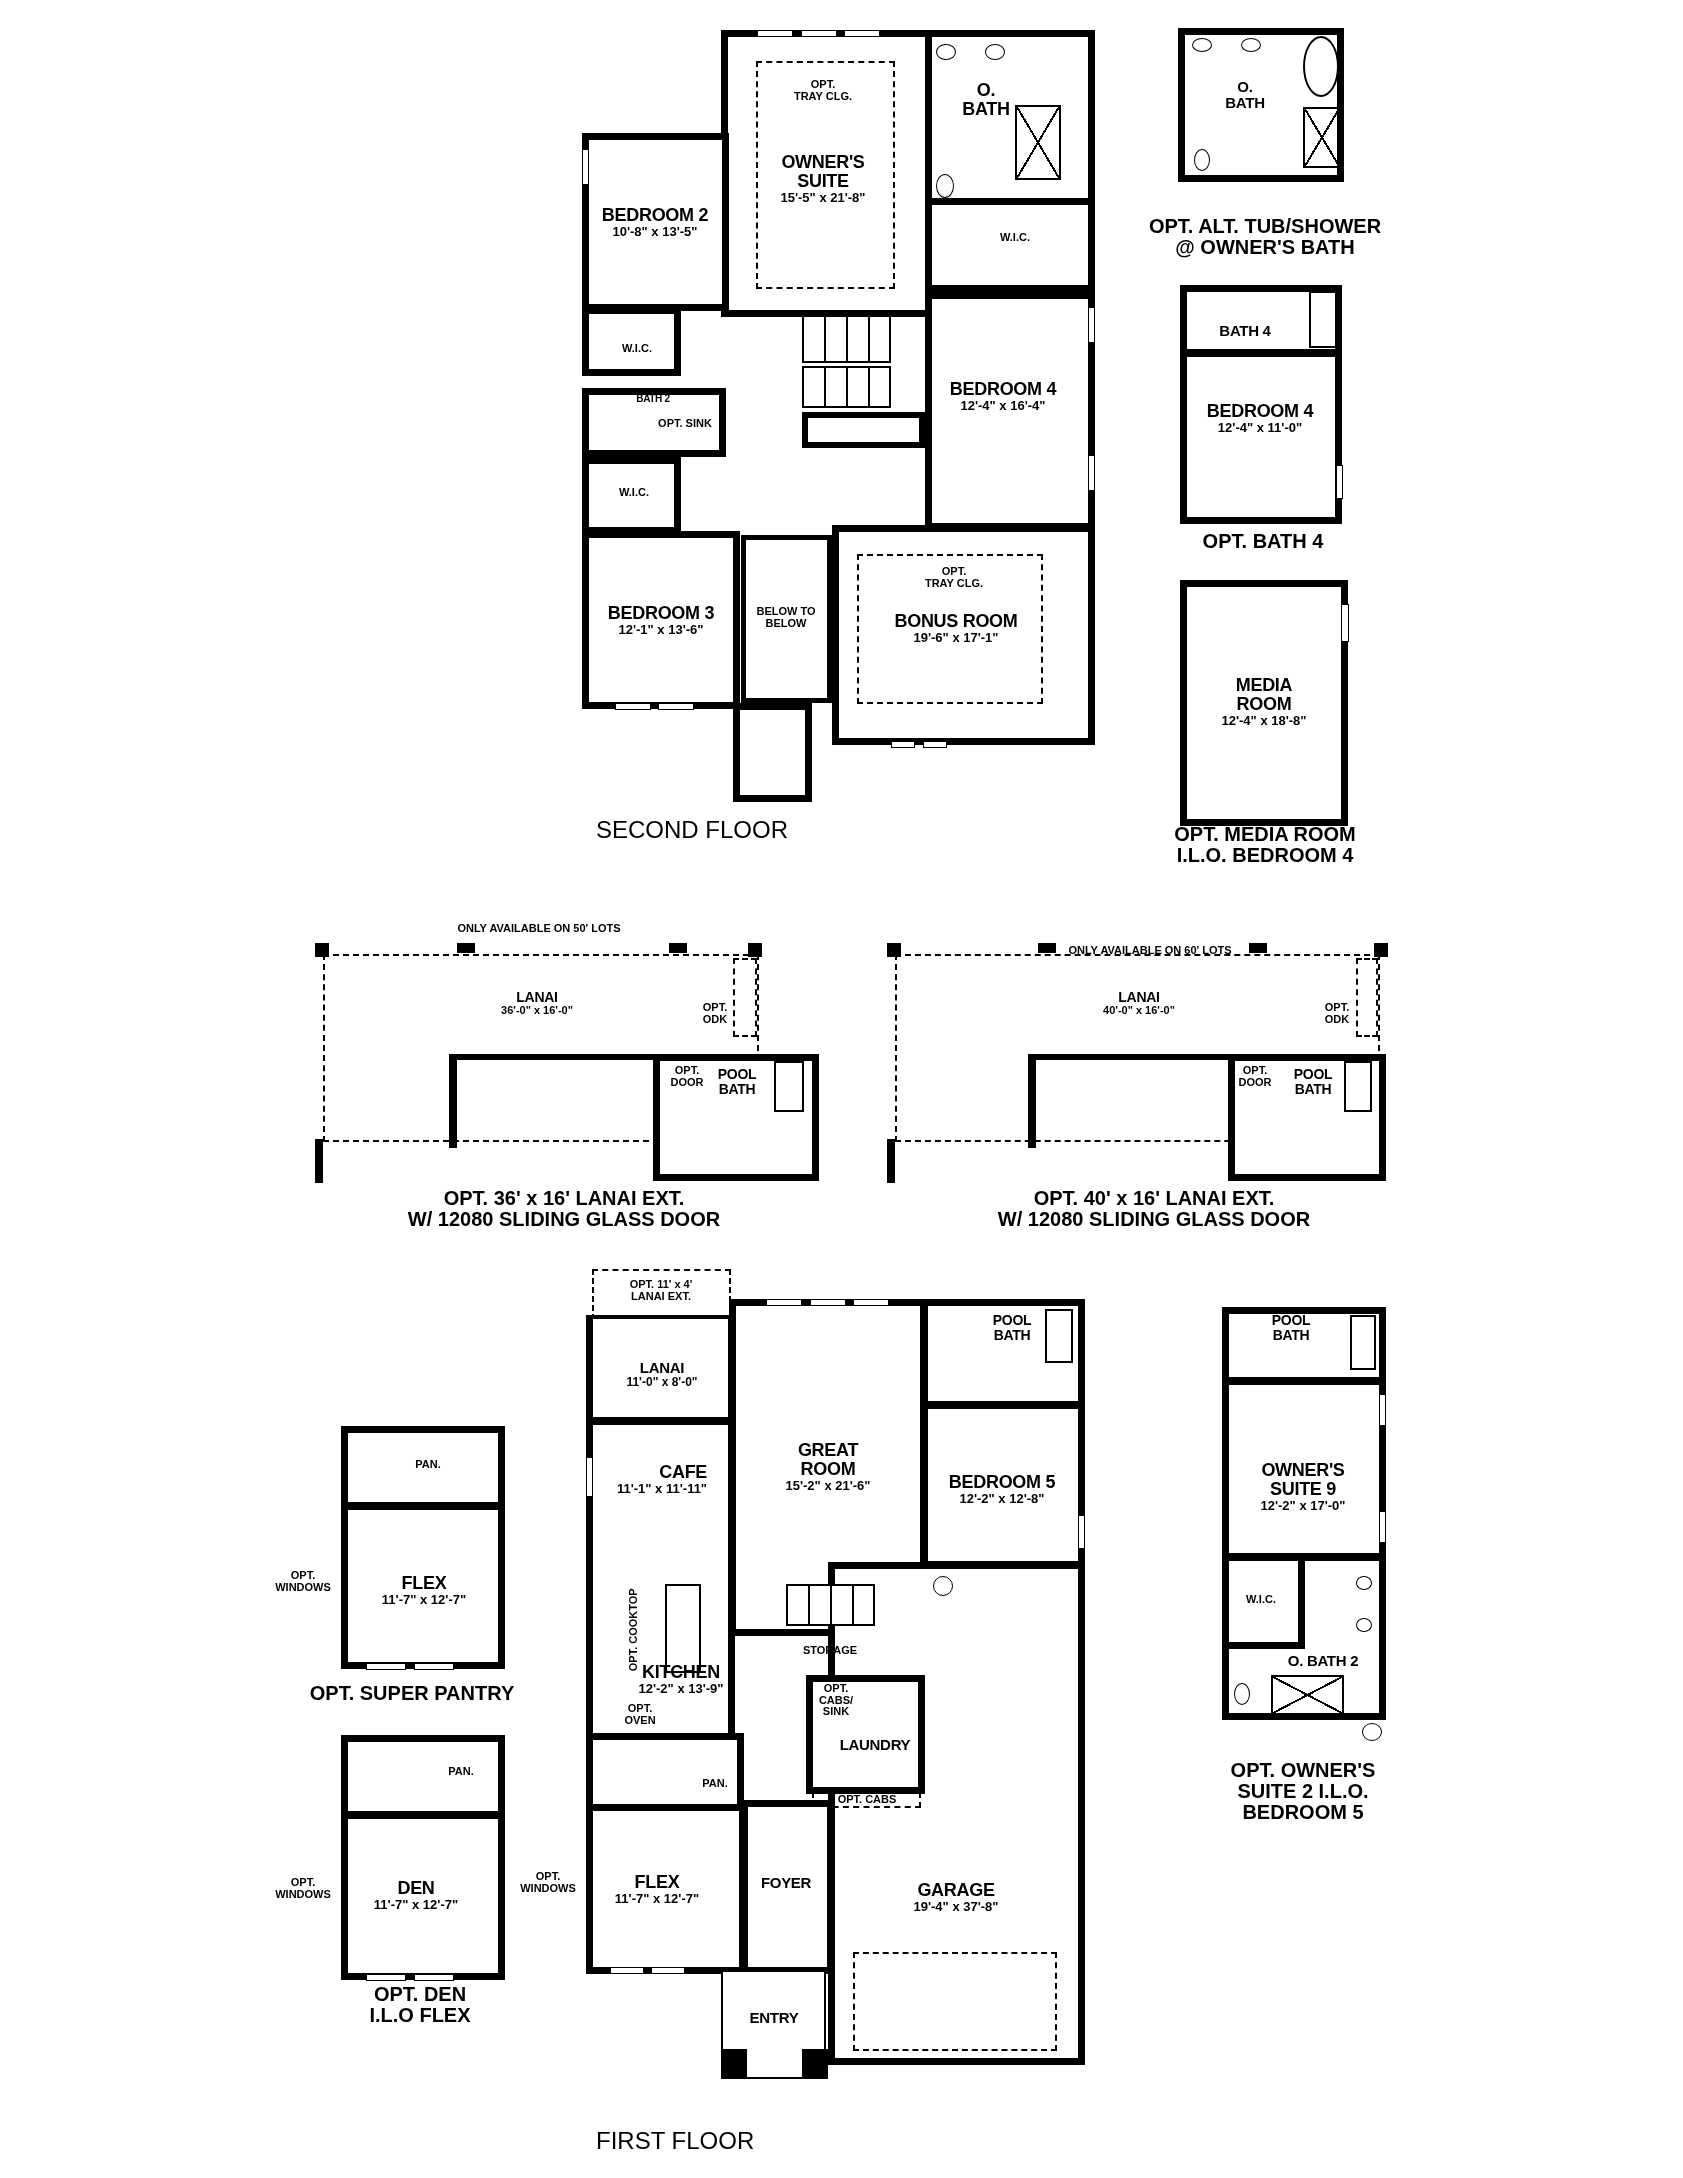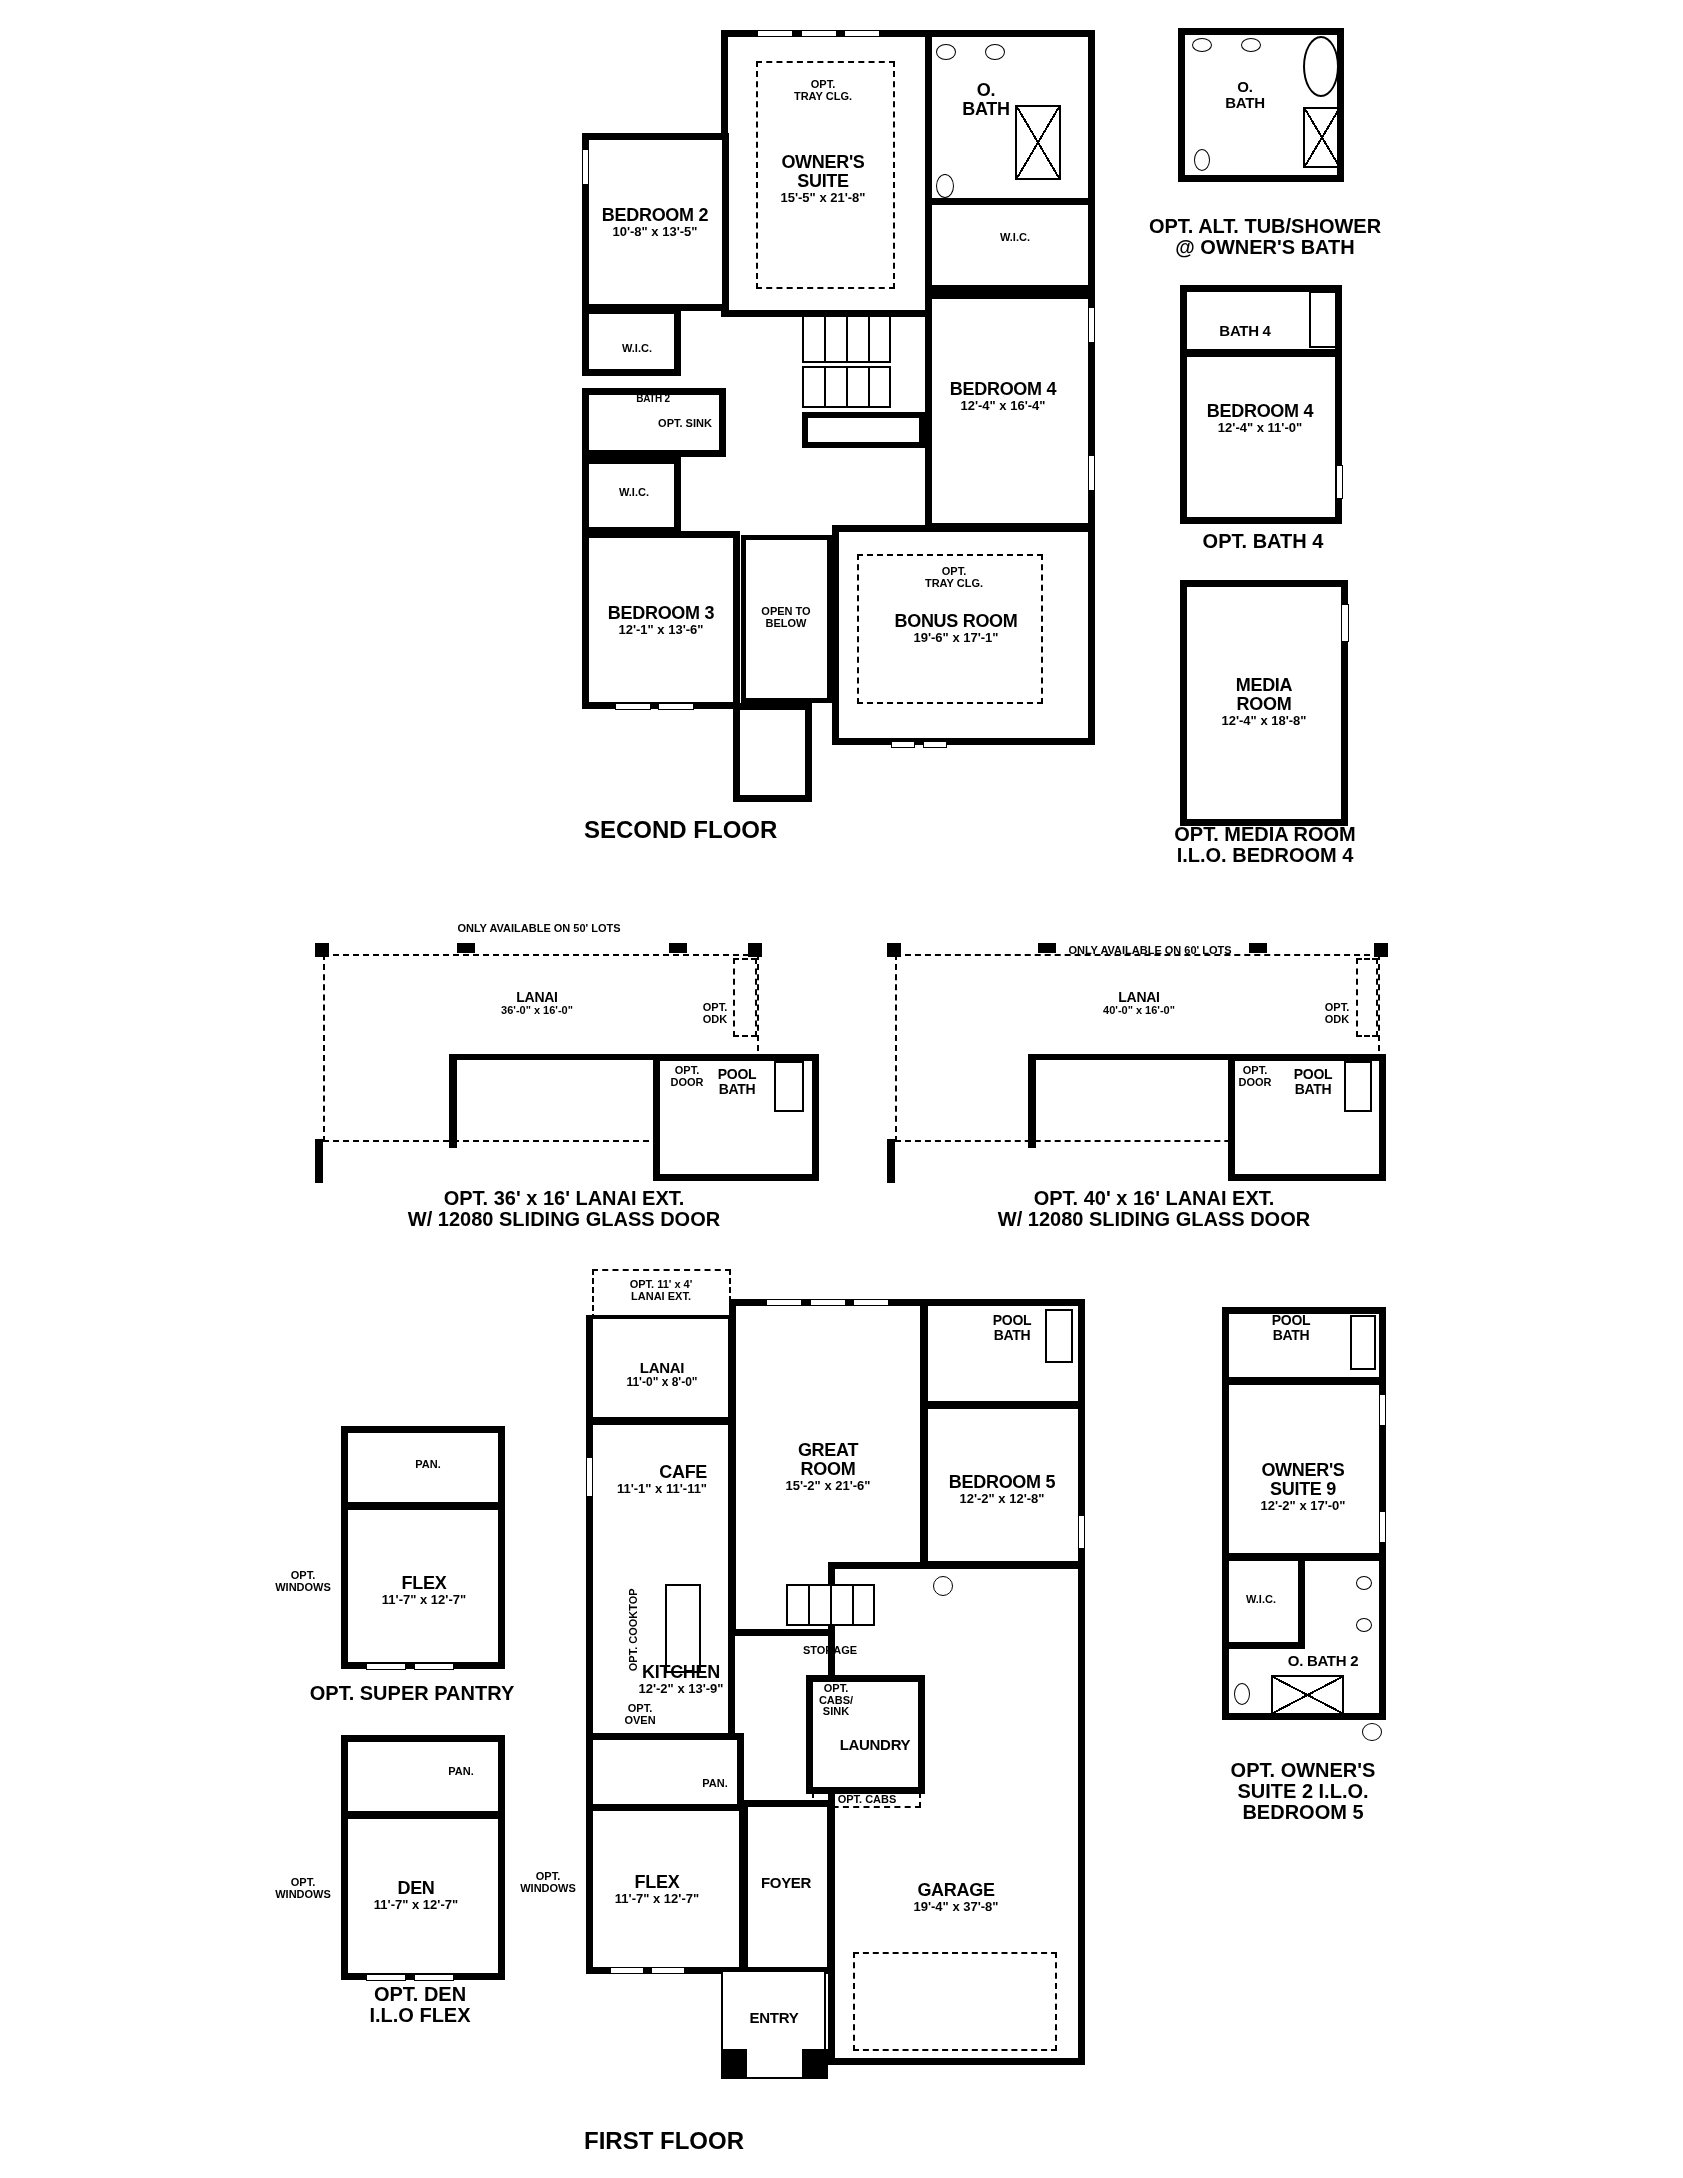--- a/index.html
+++ b/index.html
@@ -8,21 +8,21 @@
   .w{position:absolute;background:#000;}
   .room{position:absolute;box-sizing:border-box;border:7px solid #000;background:#fff;}
   .thin{position:absolute;box-sizing:border-box;border:2px solid #000;background:#fff;}
   .dash{position:absolute;box-sizing:border-box;border:2px dashed #000;}
   .win{position:absolute;background:#fff;border:1.5px solid #000;box-sizing:border-box;}
   .lbl{position:absolute;text-align:center;font-weight:bold;line-height:1.05;white-space:nowrap;transform:translateX(-50%);}
   .lbl .n{display:block;font-size:18px;letter-spacing:-0.3px;}
   .lbl .d{display:block;font-size:13px;font-weight:bold;}
   .sm{font-size:11px;font-weight:bold;}
   .cap{position:absolute;font-weight:bold;font-size:20px;text-align:center;line-height:1.05;transform:translateX(-50%);white-space:nowrap;}
-  .capl{position:absolute;font-weight:bold;font-size:24px;white-space:nowrap;}
+  .capl{position:absolute;font-weight:normal;font-size:24px;white-space:nowrap;margin-left:12px;}
   .circ{position:absolute;border:1.5px solid #000;border-radius:50%;box-sizing:border-box;background:#fff;}
   .stairs{position:absolute;box-sizing:border-box;border:2px solid #000;background:repeating-linear-gradient(90deg,#fff 0 20px,#000 20px 22px);}
   .xbox{position:absolute;box-sizing:border-box;border:2px solid #000;background:
     linear-gradient(to top right,transparent calc(50% - 1px),#000 calc(50% - 1px),#000 calc(50% + 1px),transparent calc(50% + 1px)),
     linear-gradient(to bottom right,transparent calc(50% - 1px),#000 calc(50% - 1px),#000 calc(50% + 1px),transparent calc(50% + 1px));}
 </style>
 </head>
 <body>
 
 <div class="plan">
@@ -82,21 +82,21 @@
   <div class="lbl" style="left:653px;top:394px;">
     <span class="n" style="font-size:10px;">BATH 2</span>
   </div>
   <div class="lbl sm" style="left:685px;top:418px;text-align:right;">OPT. SINK</div>
   <div class="lbl sm" style="left:634px;top:487px;">W.I.C.</div>
   <div class="lbl" style="left:661px;top:604px;">
     <span class="n">BEDROOM 3</span>
     <span class="d">12'-1" x 13'-6"</span>
   </div>
   <div class="lbl sm" style="left:786px;top:606px;">
-    <span style="display:block;">OPEN TO</span>
+    <span style="display:block;">BELOW TO</span>
     <span style="display:block;">BELOW</span>
   </div>
   <div class="lbl" style="left:1003px;top:380px;">
     <span class="n">BEDROOM 4</span>
     <span class="d">12'-4" x 16'-4"</span>
   </div>
   <div class="lbl sm" style="left:954px;top:566px;">
     <span style="display:block;">OPT.</span>
     <span style="display:block;">TRAY CLG.</span>
   </div>

